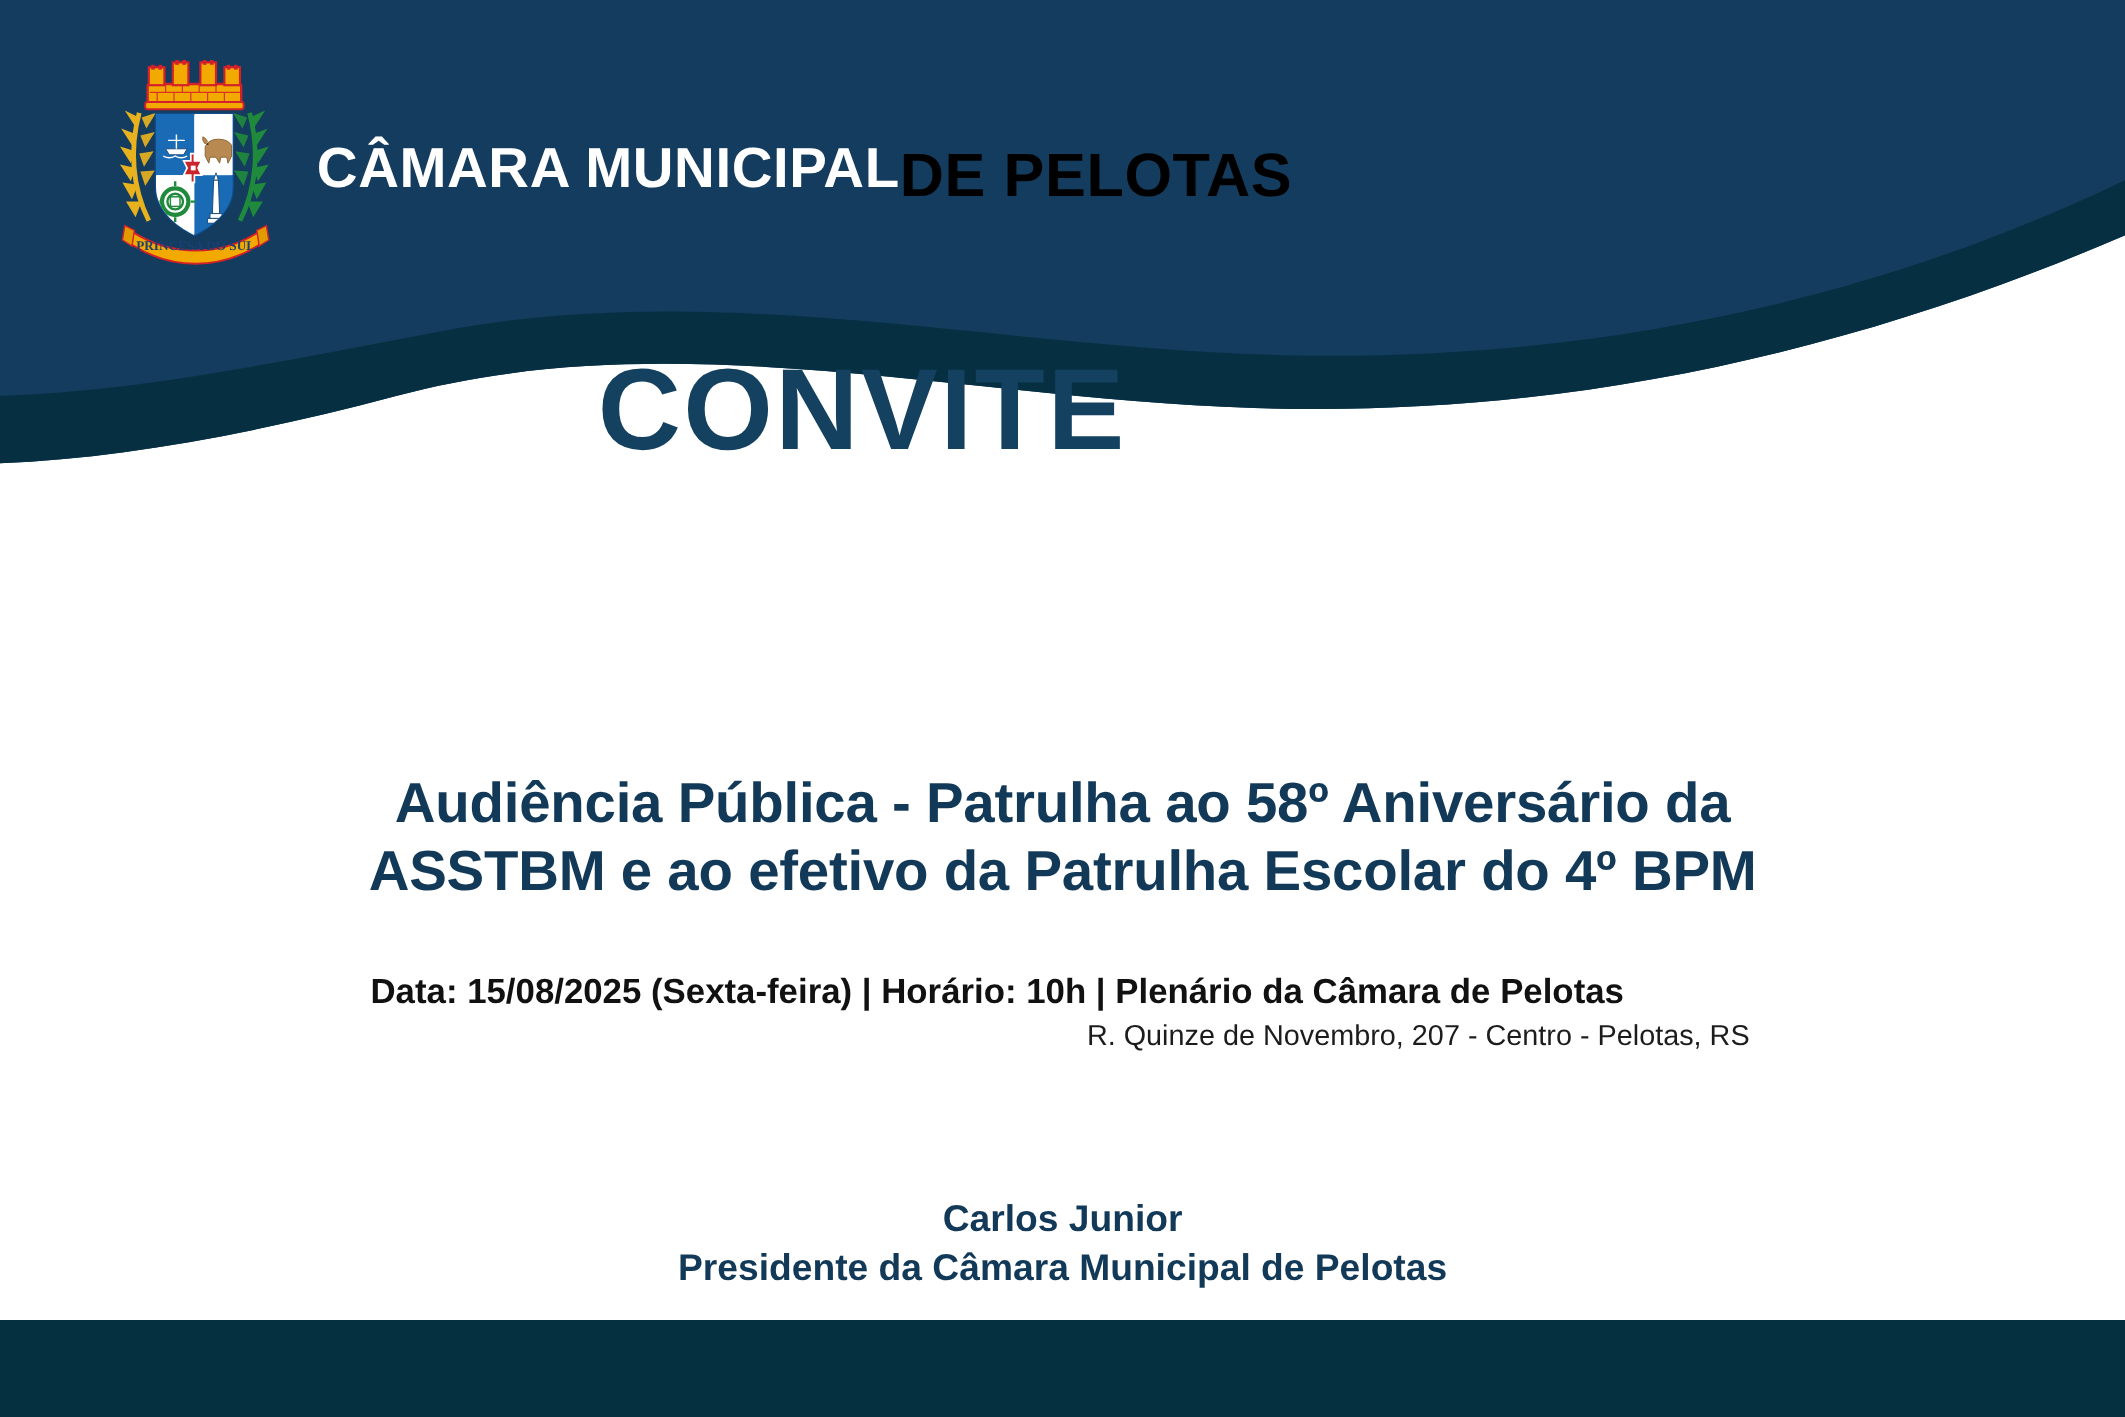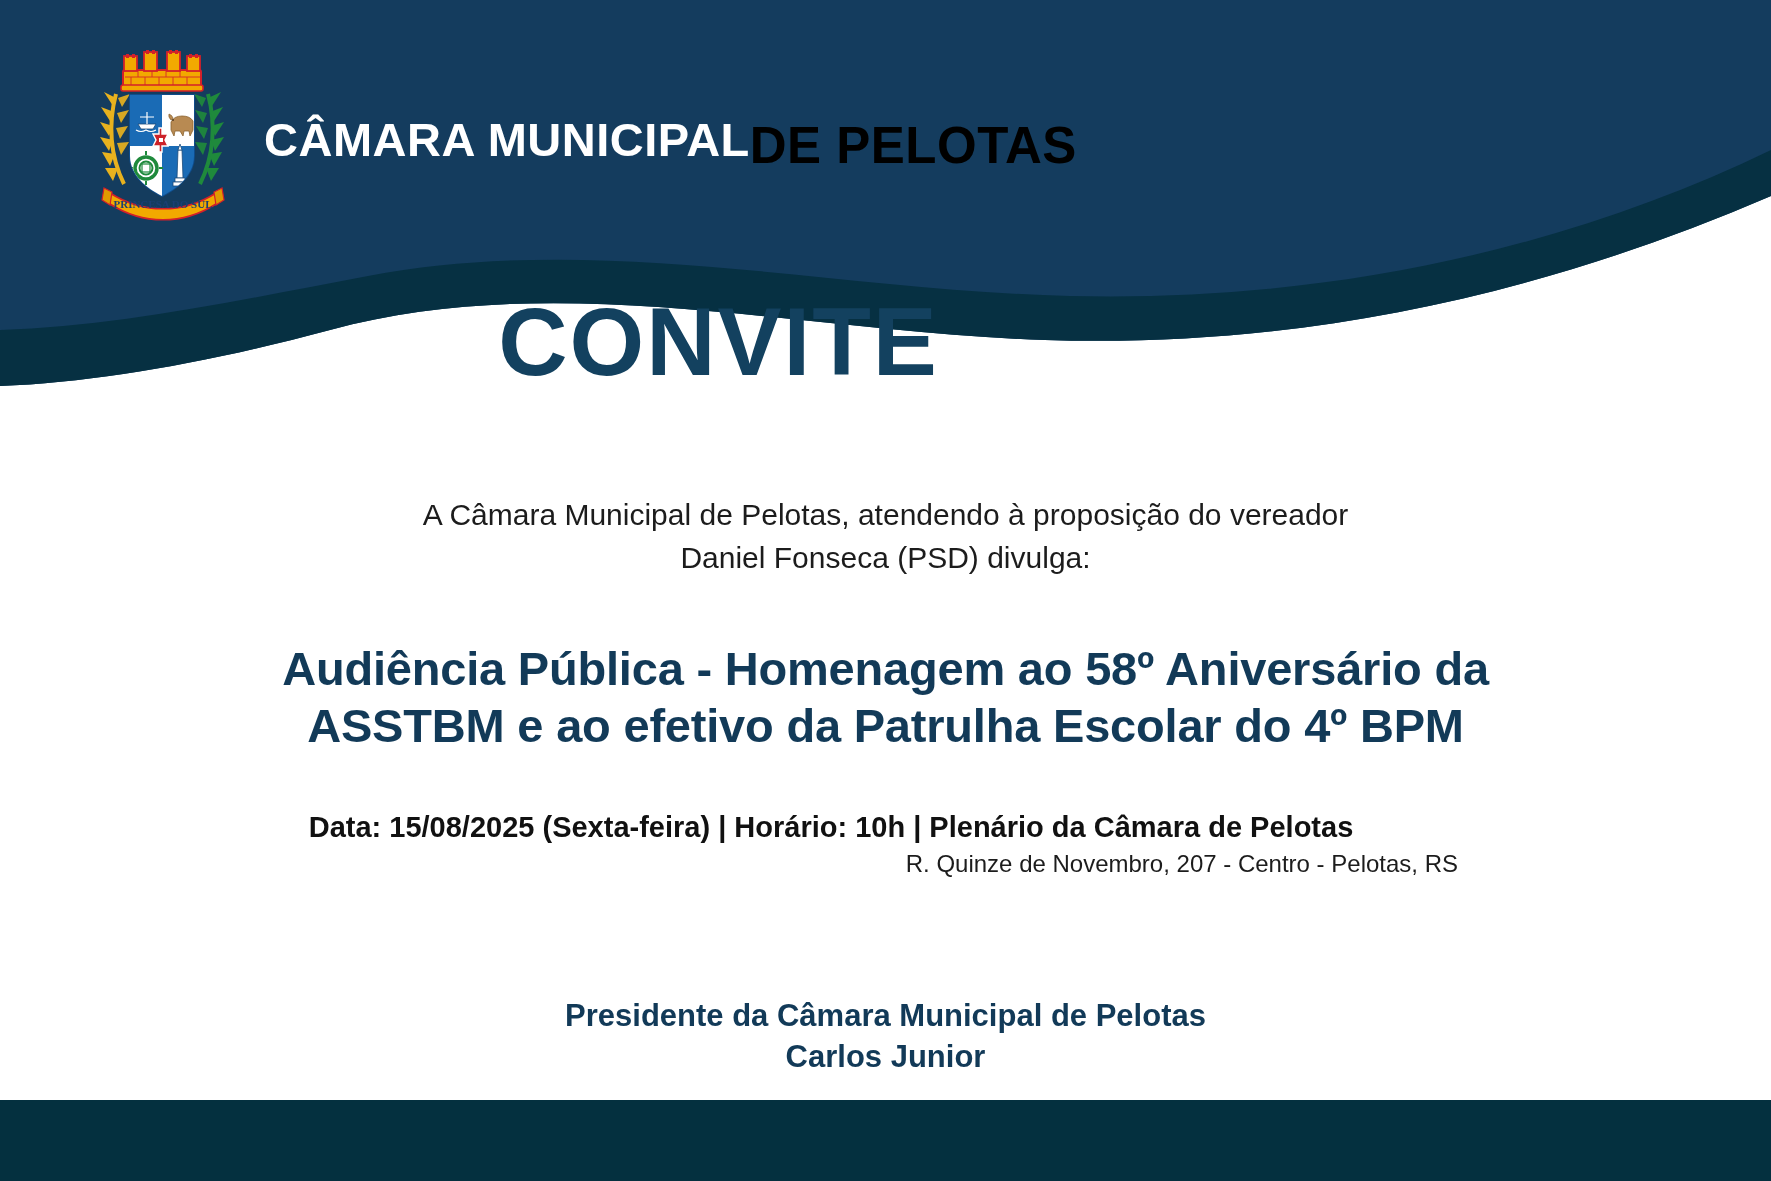--- a/index.html
+++ b/index.html
@@ -289,34 +289,30 @@
     </svg>
 
     <div class="brand-text">
       <span class="brand-line1">CÂMARA MUNICIPAL</span>
       <span class="brand-line2">DE PELOTAS</span>
     </div>
   </div>
 
   <div class="convite">CONVITE</div>
 
-  <div class="intro">
-    <div>A Câmara Municipal de Pelotas, atendendo à proposição do vereador</div>
-    <div>Daniel Fonseca (PSD) divulga:</div>
-  </div>
 
   <div class="headline">
-    <div>Audiência Pública - Homenagem ao 58º Aniversário da</div>
+    <div>Audiência Pública - Patrulha ao 58º Aniversário da</div>
     <div>ASSTBM e ao efetivo da Patrulha Escolar do 4º BPM</div>
   </div>
 
   <div class="when">Data: 15/08/2025 (Sexta-feira) | Horário: 10h | Plenário da Câmara de Pelotas</div>
 
   <div class="address">R. Quinze de Novembro, 207 - Centro - Pelotas, RS</div>
 
   <div class="signature">
+    <div>Carlos Junior</div>
     <div>Presidente da Câmara Municipal de Pelotas</div>
-    <div>Carlos Junior</div>
   </div>
 
   <div class="footer-bar"></div>
 
 </div>
 
 </body></html>

